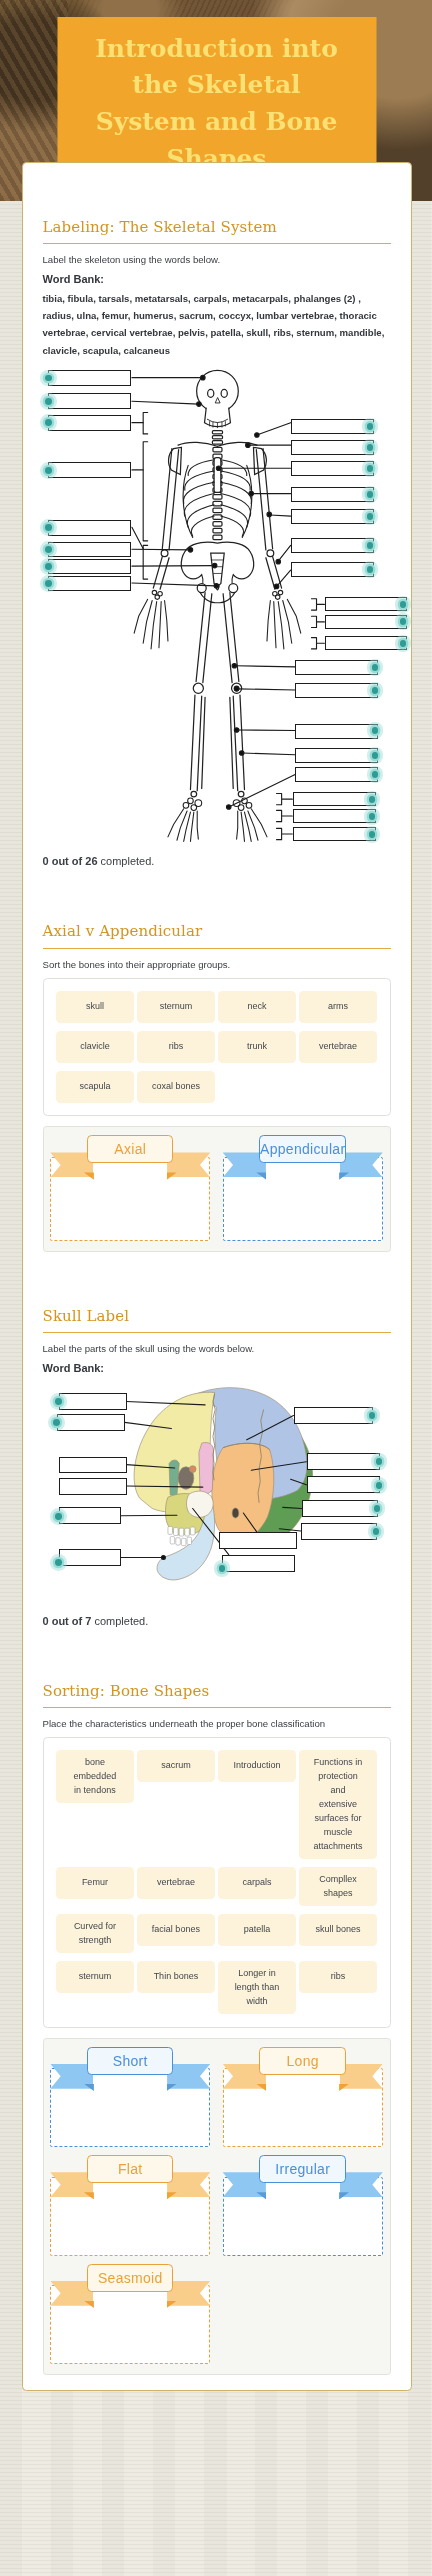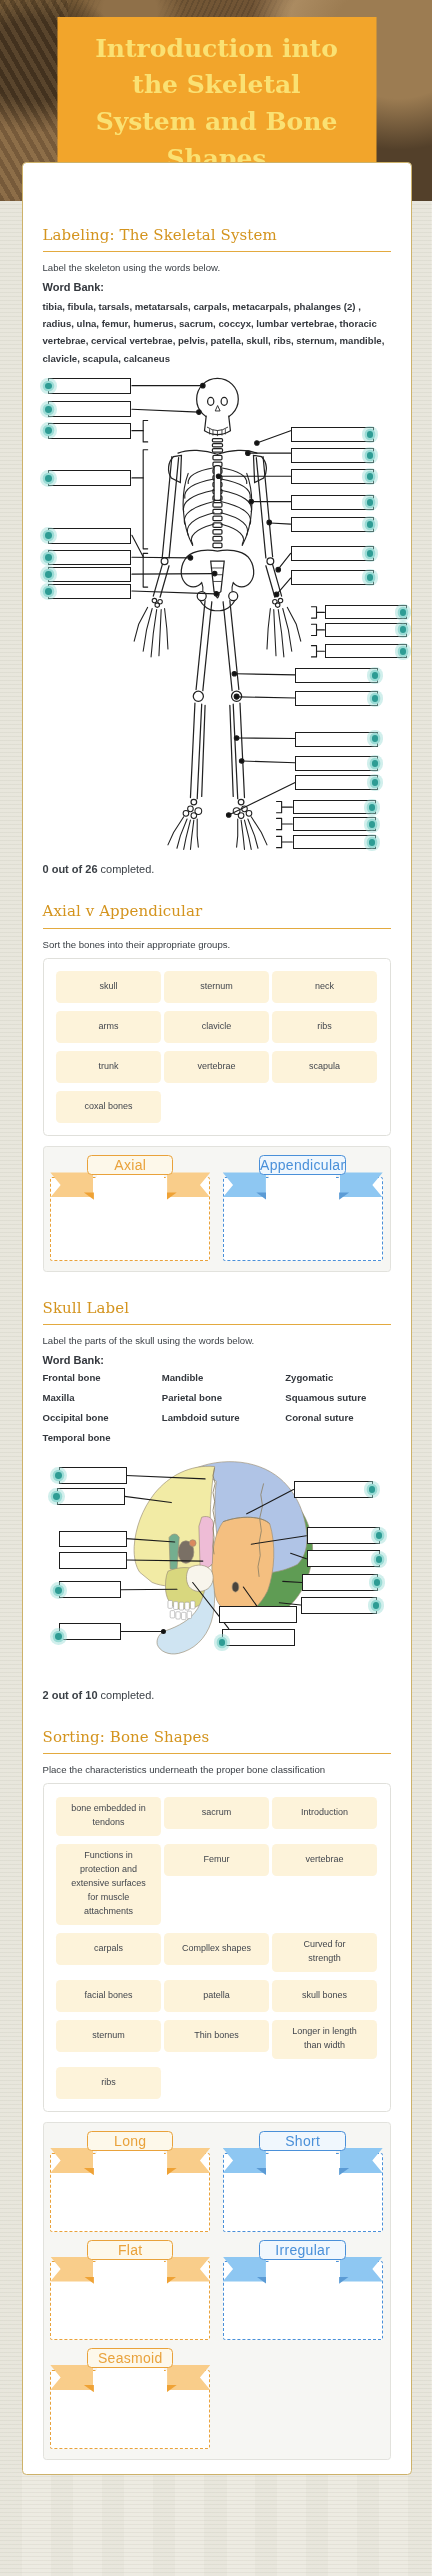--- a/index.html
+++ b/index.html
@@ -41,22 +41,22 @@
     max-width:255px; margin:0 auto;
     font-family:"DejaVu Serif","Liberation Serif",serif;
     font-weight:bold; font-size:25px; line-height:1.47; color:#fae173;
   }
   
   .card {
     position:relative; width:390px; margin:-39px auto 0;
     background:#ffffff; border:0.6px solid #cdb26a; border-radius:4.5px;
     padding:48px 20px 14.6px;
   }
-  section { margin-top:15px; }
-  section + section { margin-top:27px; }
+  section { margin-top:7px; }
+  section + section { margin-top:55px; }
   h2 {
     font-family:"DejaVu Serif","Liberation Serif",serif;
     font-weight:500; font-size:15px; color:#d4941e; letter-spacing:0.1px;
   }
   .rule { border-top:1.1px solid #e3aa3f; margin:7.3px 0 10px; }
   .instr { font-size:9.6px; color:#3b4046; margin-bottom:5.6px; }
   .wb-label { font-size:11px; font-weight:bold; color:#33373d; margin:8px 0 4.5px; }
   .wb-text { font-size:9.6px; font-weight:bold; color:#33373d; line-height:1.8; margin-bottom:4.5px; }
   .completed { font-size:11px; margin-top:8px; }
   .completed b { font-weight:bold; }
@@ -69,21 +69,21 @@
   .dot {
     position:absolute; width:6.8px; height:6.8px; border-radius:50%;
     background:#2e9c94;
     box-shadow:0 0 0 2.3px #9adbd5, 0 0 0 5px rgba(154,219,213,.45);
     z-index:3;
   }
   
   .chip-box {
     background:#fff; border:0.6px solid #e0e0db; border-radius:4.5px;
     padding:12.4px; margin-top:8px;
-    display:grid; grid-template-columns:1fr 1fr 1fr; gap:8px 3px;
+    display:grid; grid-template-columns:1fr 1fr 1fr 1fr; gap:8px 3px;
     align-items:start;
   }
   .chip {
     background:#fdf3da; border-radius:4.5px; min-height:32px;
     display:flex; align-items:center; justify-content:center; text-align:center;
     font-size:9px; color:#42464d; padding:5.6px 14.6px; cursor:grab;
     line-height:1.55;
   }
   
   .zone-box {
@@ -96,21 +96,21 @@
   .zone.blue   { --bc:#4a90d9; --wing:#8ec7f2; --fold:#5b9bd5; --fill:#f0f7fd; }
   .ribbon { position:relative; height:44px; z-index:2; }
   .wing { position:absolute; top:17px; height:25px; width:27%; background:var(--wing); }
   .wing.wl { left:0;  clip-path:polygon(0 0,100% 0,100% 100%,0 100%,24% 50%); }
   .wing.wr { right:0; clip-path:polygon(0 0,100% 0,76% 50%,100% 100%,0 100%); }
   .tail { position:absolute; left:29%; right:29%; top:19px; height:22.5px; background:#fff; }
   .fold { position:absolute; top:37px; width:10px; height:7.3px; background:var(--fold); }
   .fold.fl { left:21%;  clip-path:polygon(0 0,100% 0,100% 100%); }
   .fold.fr { right:21%; clip-path:polygon(0 0,100% 0,0 100%); }
   .rlabel {
-    position:relative; margin:0 auto; width:54%; height:20px; z-index:2;
+    position:relative; margin:0 auto; width:54%; height:28px; z-index:2;
     background:var(--fill); border:1.1px solid var(--bc); border-radius:4.5px;
     display:flex; align-items:center; justify-content:center;
     font-size:14px; color:var(--bc); letter-spacing:0.3px;
   }
   .dz {
     border:1.1px dashed var(--bc); border-radius:2.3px; background:#fff;
     height:84px; margin-top:-22.5px; position:relative; z-index:1;
   }
   .dz.short { height:79px; }
   
@@ -425,33 +425,20 @@
         <div class="dz"></div>
       </div>
       </div>
   </section>
 
   <section>
     <h2>Skull Label</h2>
     <div class="rule"></div>
     <p class="instr">Label the parts of the skull using the words below.</p>
     <p class="wb-label">Word Bank:</p>
-    <div class="wb3">
-
-    <div class="wb-item">Frontal bone</div>
-        <div class="wb-item">Mandible</div>
-        <div class="wb-item">Zygomatic</div>
-        <div class="wb-item">Maxilla</div>
-        <div class="wb-item">Parietal bone</div>
-        <div class="wb-item">Squamous suture</div>
-        <div class="wb-item">Occipital bone</div>
-        <div class="wb-item">Lambdoid suture</div>
-        <div class="wb-item">Coronal suture</div>
-        <div class="wb-item">Temporal bone</div>
-      </div>
 
     <div class="figure fig-skull">
       <svg width="363" height="228" viewBox="0 0 645 405">
         <g stroke="#9b8f78" stroke-width="1.2">
           <path d="M392,52 C446,68 480,120 479,172 C478,218 458,258 428,280 C410,293 392,296 380,289 C374,262 374,214 379,172 C383,128 387,86 392,52 Z" fill="#5f9c54"></path>
           <path d="M252,36 C305,6 378,8 422,46 C452,72 468,112 469,152 C469,172 463,188 452,198 C420,215 372,219 338,207 L320,197 C306,152 302,92 308,50 C290,40 270,37 252,36 Z" fill="#b0c4e6"></path>
           <path d="M305,24 C262,20 224,40 198,72 C176,100 164,134 162,166 C161,186 165,202 172,212 L194,230 C214,238 233,238 246,230 L262,218 C278,209 292,203 302,198 C295,152 295,80 305,24 Z" fill="#f2eba5"></path>
           <path d="M356,252 C368,258 372,272 364,282 C354,290 342,286 340,274 Z" fill="#b9b27e"></path>
           <path d="M320,122 C352,110 390,112 403,126 C414,162 412,210 399,245 C387,270 368,286 349,288 C331,288 317,278 309,262 C300,238 298,200 302,172 C306,148 312,133 320,122 Z" fill="#f4bf80"></path>
           <path d="M282,114 C294,110 303,116 303,128 L301,196 C295,206 285,207 279,199 L277,130 Z" fill="#eebcd6"></path>
@@ -519,21 +506,21 @@
       <div class="slot" style="left:259px;top:121px;width:76px;height:17px"></div>
         <span class="dot" style="left:331px;top:126px"></span>
       <div class="slot" style="left:258px;top:144px;width:76px;height:17px"></div>
         <span class="dot" style="left:330px;top:149px"></span>
       <div class="slot" style="left:176px;top:153px;width:78px;height:17px"></div>
       <div class="slot" style="left:179px;top:176px;width:73px;height:17px"></div>
         <span class="dot" style="left:176px;top:186px"></span>
     </div>
 
     <p class="completed">
-      <b>2 out of 10</b><span> completed.</span>
+      <b>0 out of 7</b><span> completed.</span>
     </p>
   </section>
 
   <section>
     <h2>Sorting: Bone Shapes</h2>
     <div class="rule"></div>
     <p class="instr">Place the characteristics underneath the proper bone classification</p>
 
     <div class="chip-box">
 
@@ -550,39 +537,39 @@
         <div class="chip">patella</div>
         <div class="chip">skull bones</div>
         <div class="chip">sternum</div>
         <div class="chip">Thin bones</div>
         <div class="chip">Longer in length than width</div>
         <div class="chip">ribs</div>
       </div>
 
     <div class="zone-box">
 
-    <div class="zone orange">
+    <div class="zone blue">
+        <div class="ribbon">
+          <span class="wing wl"></span>
+          <span class="wing wr"></span>
+          <span class="tail"></span>
+          <span class="fold fl"></span>
+          <span class="fold fr"></span>
+          <div class="rlabel">Short</div>
+        </div>
+        <div class="dz short"></div>
+      </div>
+        <div class="zone orange">
         <div class="ribbon">
           <span class="wing wl"></span>
           <span class="wing wr"></span>
           <span class="tail"></span>
           <span class="fold fl"></span>
           <span class="fold fr"></span>
           <div class="rlabel">Long</div>
-        </div>
-        <div class="dz short"></div>
-      </div>
-        <div class="zone blue">
-        <div class="ribbon">
-          <span class="wing wl"></span>
-          <span class="wing wr"></span>
-          <span class="tail"></span>
-          <span class="fold fl"></span>
-          <span class="fold fr"></span>
-          <div class="rlabel">Short</div>
         </div>
         <div class="dz short"></div>
       </div>
         <div class="zone orange">
         <div class="ribbon">
           <span class="wing wl"></span>
           <span class="wing wr"></span>
           <span class="tail"></span>
           <span class="fold fl"></span>
           <span class="fold fr"></span>

